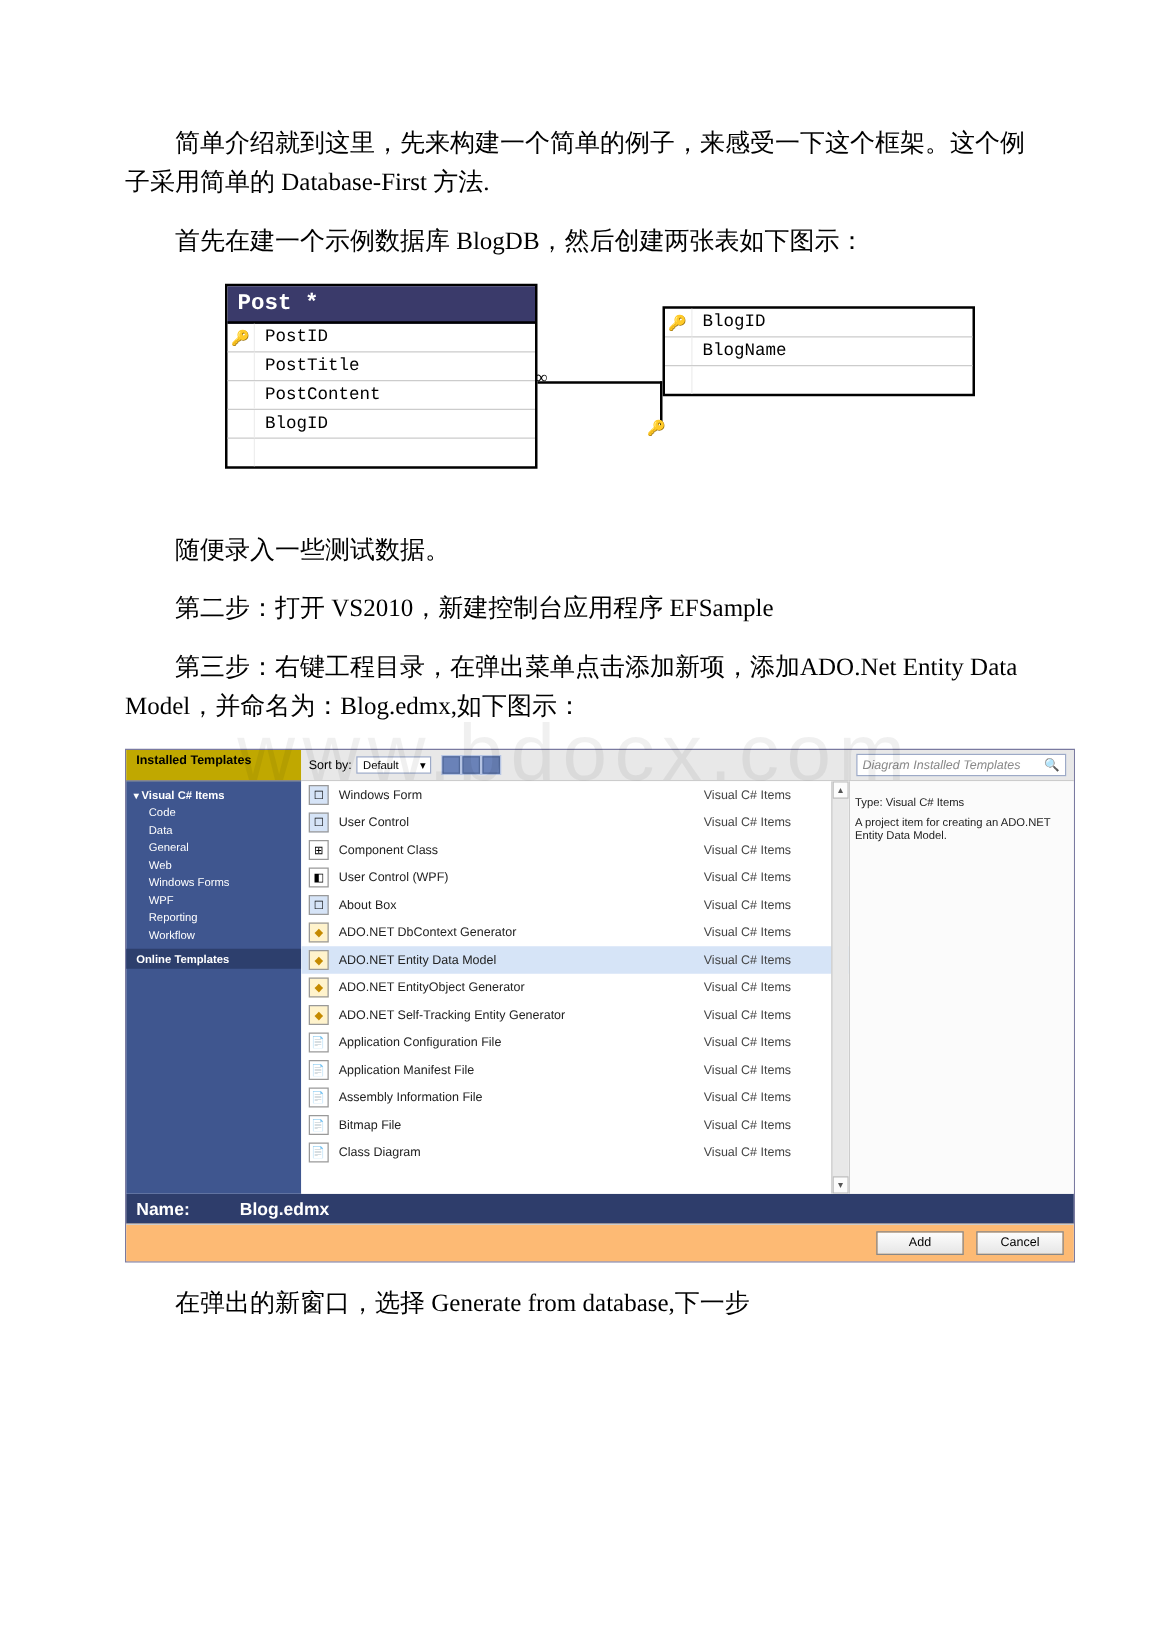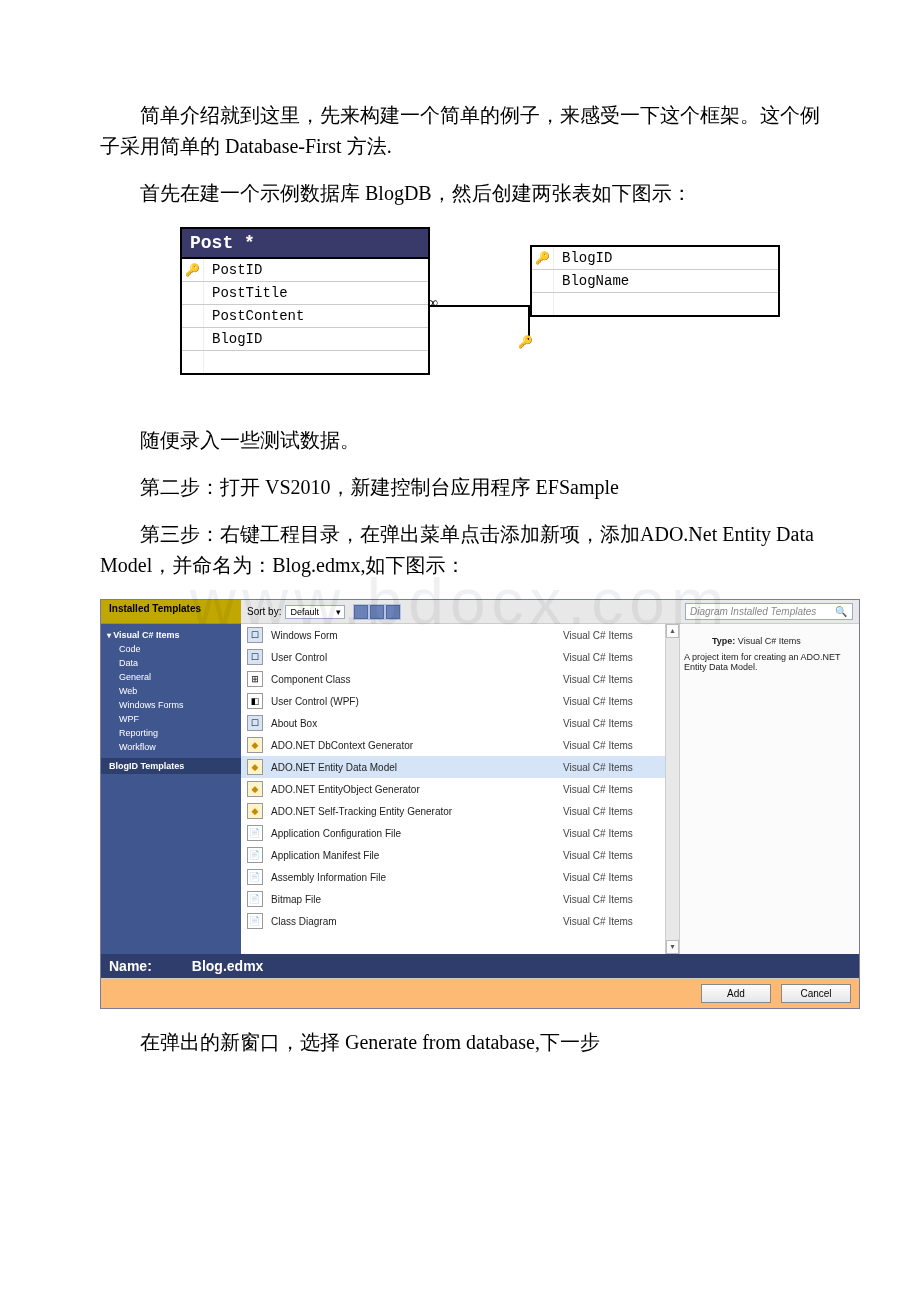--- a/index.html
+++ b/index.html
@@ -313,21 +313,21 @@
     align-items: center;
     color: #888;
     font-style: italic;
   }
   .searchbox .mag { color: #3a5a99; font-style: normal; }
   .desc-type {
     margin-top: 8px;
     font-size: 9px;
     color: #222;
   }
-  .desc-type b { font-weight: bold; margin-left: 28px; }
+  .desc-type b { font-weight: normal; }
   .desc-text {
     margin-top: 6px;
     font-size: 9px;
     color: #222;
   }
   .name-row {
     background: #2e3d6b;
     color: #fff;
     padding: 4px 8px;
     display: flex;
@@ -447,21 +447,21 @@
           <div id="tree-children">
               <div class="tree-item">Code</div>
               <div class="tree-item">Data</div>
               <div class="tree-item">General</div>
               <div class="tree-item">Web</div>
               <div class="tree-item">Windows Forms</div>
               <div class="tree-item">WPF</div>
               <div class="tree-item">Reporting</div>
               <div class="tree-item">Workflow</div>
             </div>
-          <div class="online-header">BlogID Templates</div>
+          <div class="online-header">Online Templates</div>
         </div>
         <div class="dlg-mid">
           <div class="item-list" id="item-list">
             <div class="item-row">
                 <div class="item-icon form">☐</div>
                 <div class="item-name">Windows Form</div>
                 <div class="item-type">Visual C# Items</div>
               </div>
               <div class="item-row">
                 <div class="item-icon form">☐</div>

